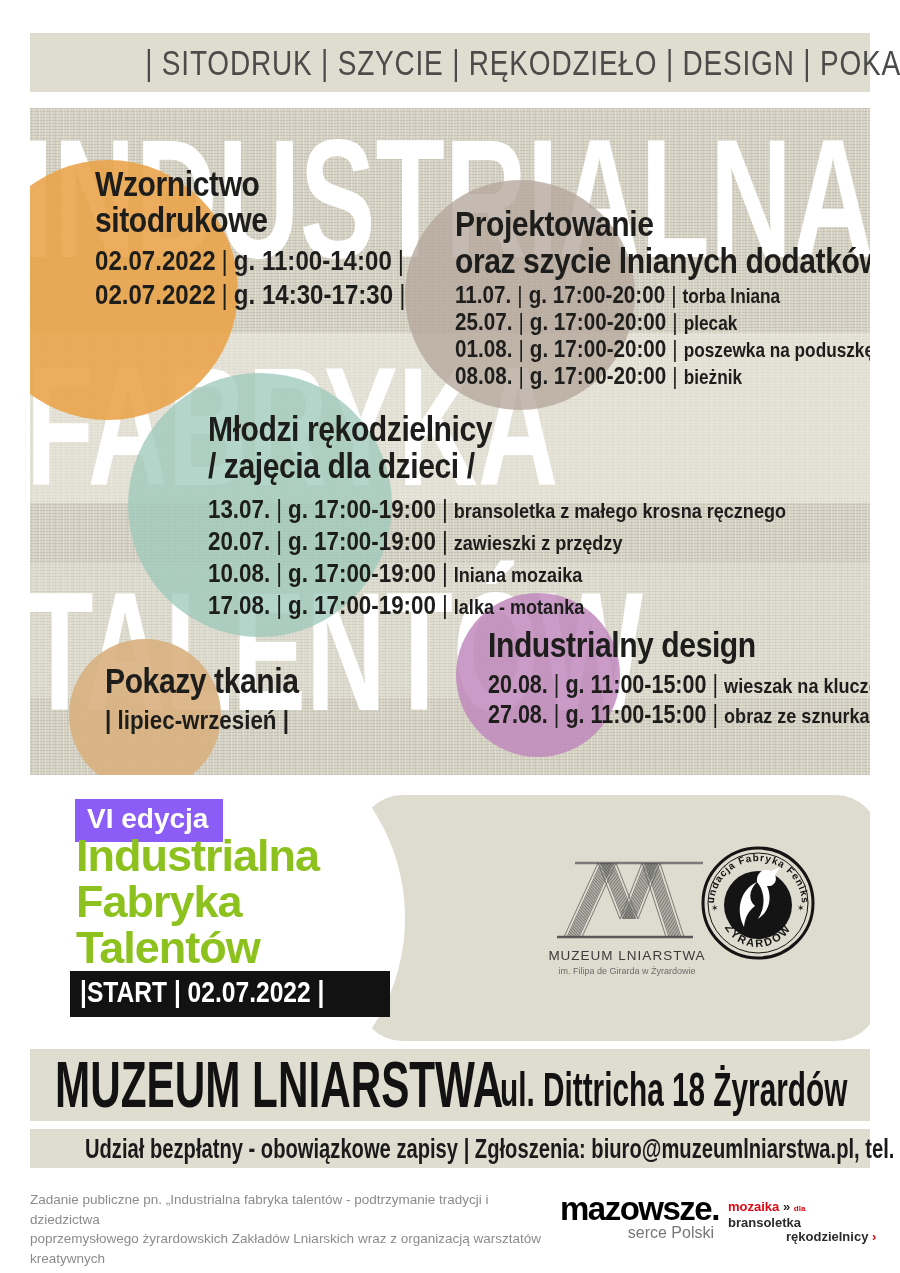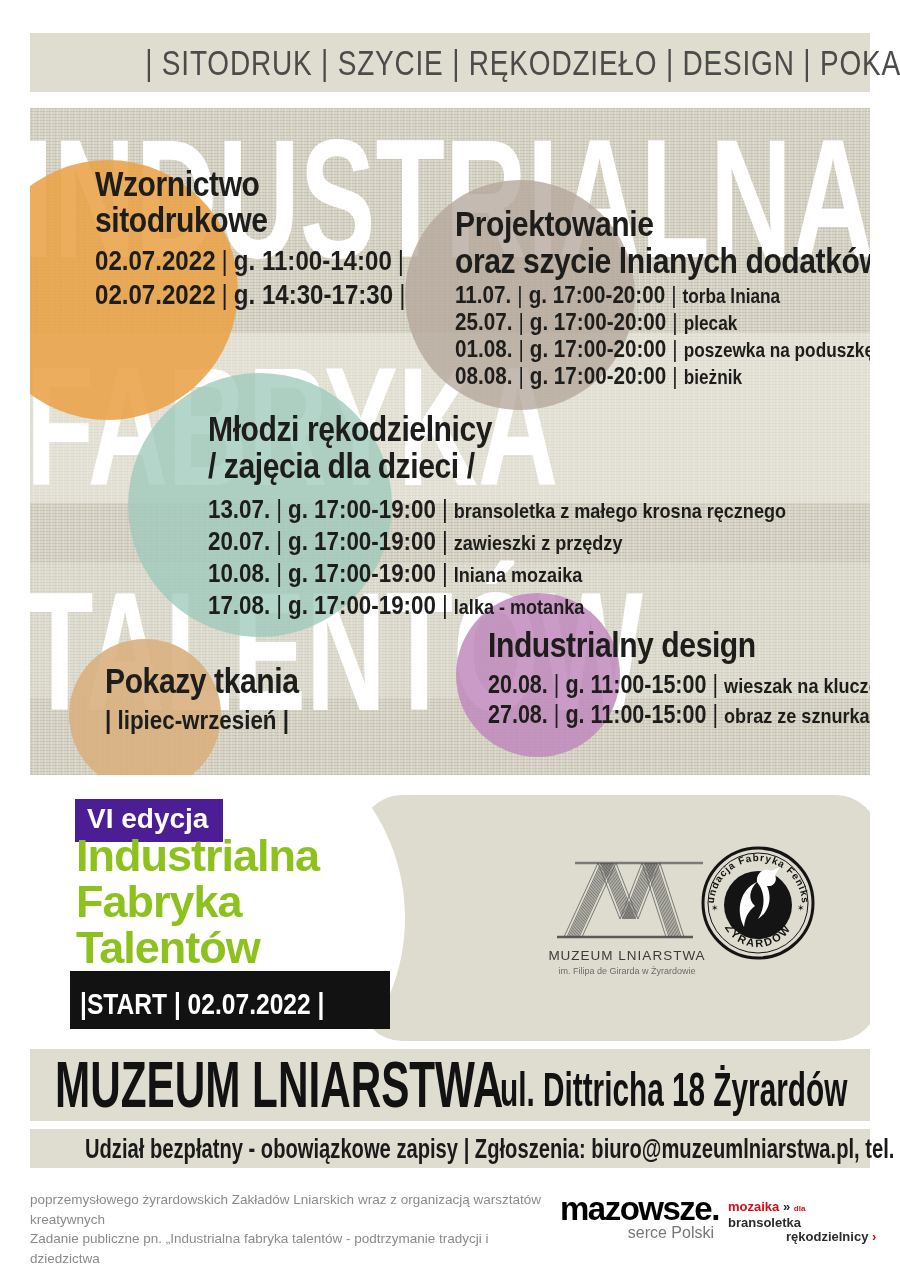--- a/index.html
+++ b/index.html
@@ -41,26 +41,26 @@
   .s1 .sec-title{line-height:36px;}
   .s1 .rows{margin-top:6px;}  .s1 .srow{font-size:28px;line-height:34px;}
   .s2 .rows{margin-top:3px;}  .s2 .srow{font-size:24px;line-height:25px;} .s2 .si{font-size:20px;}
   .s3 .rows{margin-top:10px;} .s3 .srow{font-size:26px;line-height:31px;} .s3 .si{font-size:21px;}
   .s4 .rows{margin-top:7px;}  .s4 .srow{font-size:25px;line-height:29px;} .s4 .si{font-size:21px;}
 
   
   .mid{left:30px;top:795px;width:840px;height:246px;background:#fff;overflow:hidden;}
   .beige-shape{position:absolute;left:330px;top:0;width:518px;height:246px;background:#dedccf;border-radius:42px;}
   .carve{position:absolute;left:-25px;top:-77px;width:400px;height:400px;background:#fff;border-radius:50%;}
-  .vi-badge{position:absolute;left:45px;top:4px;background:#4c1d95;color:#fff;font-weight:700;
+  .vi-badge{position:absolute;left:45px;top:4px;background:#8b5cf6;color:#fff;font-weight:700;
             font-size:28px;padding:4px 15px 7px 12px;z-index:5;}
   .green-title{position:absolute;left:46px;top:38px;color:#8dc21e;font-weight:700;font-size:45px;
                line-height:46px;letter-spacing:-1px;z-index:5;}
   .start-bar{position:absolute;left:40px;top:176px;background:#121212;color:#fff;z-index:5;
-             padding:16px 12px 8px 10px;}
+             padding:4px 12px 8px 10px;}
   .start-bar span{display:inline-block;font-weight:700;font-size:30px;transform:scaleX(.82);
                   transform-origin:left center;white-space:nowrap;}
 
   
   .muzeum-band{left:30px;top:1049px;width:840px;height:72px;background:#dfddd0;color:#121212;}
   .mb1{position:absolute;left:25px;top:0;line-height:72px;font-size:64px;font-weight:700;
        transform:scaleX(.66);transform-origin:left center;white-space:nowrap;}
   .mb2{position:absolute;left:470px;top:5px;line-height:72px;font-size:48px;font-weight:700;
        transform:scaleX(.62);transform-origin:left center;white-space:nowrap;}
   .zapisy-band{left:30px;top:1129px;width:840px;height:39px;background:#dfddd0;color:#1a1a1a;}
@@ -219,22 +219,22 @@
 <div class="abs muzeum-band">
   <span class="mb1">MUZEUM LNIARSTWA</span>
   <span class="mb2">ul. Dittricha 18 Żyrardów</span>
 </div>
 
 <div class="abs zapisy-band">
   <span class="zp">Udział bezpłatny - obowiązkowe zapisy | Zgłoszenia: biuro@muzeumlniarstwa.pl, tel. 731 318 800</span>
 </div>
 
 <div class="abs foot-note">
+  <div>Zadanie publiczne pn. „Industrialna fabryka talentów -  podtrzymanie tradycji i dziedzictwa</div>
   <div>poprzemysłowego żyrardowskich Zakładów Lniarskich wraz z organizacją warsztatów kreatywnych</div>
-  <div>Zadanie publiczne pn. „Industrialna fabryka talentów -  podtrzymanie tradycji i dziedzictwa</div>
   <div>z historią w tle” dofinansowane ze środków z budżetu Województwa Mazowieckiego.</div>
 </div>
 
 <div class="abs mazowsze">
   <div class="mz-name">mazowsze.</div>
   <div class="mz-sub">serce Polski</div>
 </div>
 
 <div class="abs ngo">
   <div>

